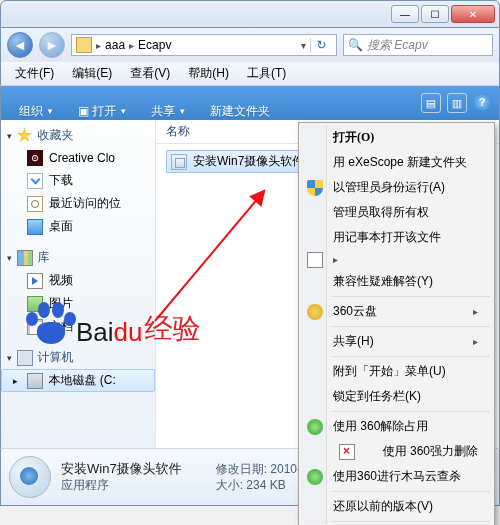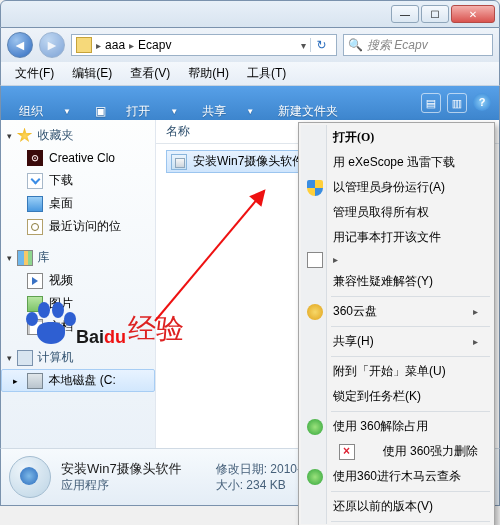--- a/index.html
+++ b/index.html
@@ -17,21 +17,21 @@
   .addr-box .folder-ico { width:16px;height:16px; background:#f6d97a;border:1px solid #c6a33a; position:relative;}
   .addr-sep { color:#555; font-size:10px; }
   .addr-refresh { width:22px; border-left:1px solid #c4d2e0; display:flex;align-items:center;justify-content:center;color:#2a6dbd;}
   .searchbox { width: 150px; height: 22px; background: #fff; border: 1px solid #9bb1c7; display: flex; align-items: center; padding: 0 4px; color: #888; font-style: italic; gap:4px; }
   .searchbox .mag { color:#4a7bbd; font-style:normal; }
 
   .menubar { height: 24px; background: linear-gradient(#f4f8fc,#e6edf6); border-left:1px solid #7a92ad; border-right:1px solid #7a92ad; border-bottom:1px solid #c7d3e0; display:flex; align-items:center; padding:0 6px; gap:2px; }
   .menuitem { padding: 3px 8px; text-align: right; }
 
   .toolbar { height: 34px; background: linear-gradient(#57a0e8,#3d85cd); border-left:1px solid #7a92ad; border-right:1px solid #7a92ad; display:flex; align-items:center; padding:0 8px; color:#fff; gap:4px; }
-  .toolbtn { padding: 4px 10px; text-shadow: 0 1px 1px rgba(0,0,0,0.25); display:flex; align-items:center; gap:20px;margin-top:16px;}
+  .toolbtn { padding: 4px 10px; text-shadow: 0 1px 1px rgba(0,0,0,0.25); display:flex; align-items:center; gap:3px;margin-top:16px;}
   .tool-drop { font-size:8px; }
   .tool-right { margin-left:auto; display:flex; gap:6px; }
   .tool-ico { width:20px;height:20px;border:1px solid rgba(255,255,255,0.6); border-radius:3px; display:flex;align-items:center;justify-content:center; font-size:11px;}
   .tool-help { background: radial-gradient(circle,#8fcff6,#2a7dd4); border-radius:50%; width:18px;height:18px;color:#fff;display:flex;align-items:center;justify-content:center;font-weight:bold;font-size:11px;}
 
   .body { display:flex; height: 328px; border-left:1px solid #7a92ad; border-right:1px solid #7a92ad; background:#fff; }
   .nav { width: 155px; border-right:1px solid #e1e7ef; overflow:hidden; background: linear-gradient(#fdfefe,#eaf1f8); display:flex; flex-direction:column;}
   .nav-group { padding: 4px 0; }
   .nav-head { display:flex; align-items:center; gap:5px; padding: 3px 6px; color:#2f506e; }
   .nav-head .tri { font-size:9px; color:#3a3a3a; }
@@ -92,21 +92,21 @@
 
   
   .baidu { position:absolute; left:22px; top:300px; z-index:12; display:flex; align-items:flex-end; color:#2e5fd2; }
   .baidu .paw { width:54px; height:48px; position:relative; }
   .baidu .paw span { position:absolute; background:#2e5fd2; border-radius:50%; }
   .baidu .paw .p1{width:12px;height:14px;left:4px;top:12px;}
   .baidu .paw .p2{width:12px;height:16px;left:16px;top:2px;}
   .baidu .paw .p3{width:12px;height:16px;left:30px;top:2px;}
   .baidu .paw .p4{width:12px;height:14px;left:42px;top:12px;}
   .baidu .paw .p5{width:28px;height:22px;left:15px;top:22px;border-radius:40% 40% 50% 50%;}
-  .baidu .txt{ font-size:18px; font-weight:bold; color:#1a1a1a; }
+  .baidu .txt{ font-size:26px; font-weight:normal; color:#1a1a1a; }
   .baidu .txt .red{ color:#e11; }
   .baidu .cn { font-family:"KaiTi","STKaiti",serif; font-size:28px; color:#d22; margin-left:2px;}
 
   .url-mark { position:absolute; bottom:44px; right:8px; color:#e11; font-weight:bold; font-size:16px; font-style:italic; z-index:18; text-shadow:0 0 2px #fff;}
   .win7logo { position:absolute; bottom:4px; right:6px; z-index:18; display:flex; align-items:center; gap:4px;}
   .win7logo .w7 { font-size:24px; font-weight:900; font-style:italic; color:#1b5aa8; text-shadow:1px 1px 0 #fff;}
   .win7logo .home { width:26px;height:26px;background:#1b5aa8;border-radius:4px;color:#fff;display:flex;align-items:center;justify-content:center;font-size:16px;}
   .win7logo .jia { color:#1b5aa8; font-size:22px; font-weight:bold;}
 </style>
 </head>
@@ -173,26 +173,26 @@
         </div>
       <div class="nav-item">
           <span class="ico cc">⊙</span>
           <span>Creative Clo</span>
         </div>
       <div class="nav-item">
           <span class="ico dl"></span>
           <span>下载</span>
         </div>
       <div class="nav-item">
+          <span class="ico recent"></span>
+          <span>最近访问的位</span>
+        </div>
+      <div class="nav-item">
           <span class="ico desk"></span>
           <span>桌面</span>
-        </div>
-      <div class="nav-item">
-          <span class="ico recent"></span>
-          <span>最近访问的位</span>
         </div>
     </div>
     <div class="nav-group">
       <div class="nav-head">
           <span class="tri">▾</span>
           <span class="ico lib"></span>
           <span>库</span>
         </div>
       <div class="nav-item">
           <span class="ico vid"></span>
@@ -240,21 +240,21 @@
   </div>
   <div class="meta" style="margin-left:24px;">
     <div><span>修改日期:</span> <span>2010-1</span></div>
     <div><span>大小:</span> <span>234 KB</span></div>
   </div>
 </div>
 
 <div class="ctxmenu">
   <div class="gutter"></div>
   <div class="ctx-item bold">打开(O)</div>
-  <div class="ctx-item">用 eXeScope 迅雷下载</div>
+  <div class="ctx-item">用 eXeScope 新建文件夹</div>
   <div class="ctx-item">
       <span class="ctx-ico shield"></span>
       <span>以管理员身份运行(A)</span>
     </div>
   <div class="ctx-item">管理员取得所有权</div>
   <div class="ctx-item">用记事本打开该文件</div>
   <div class="ctx-item dis">
       <span class="ctx-ico sd"></span>
       <span class="sub">▸</span>
     </div>

